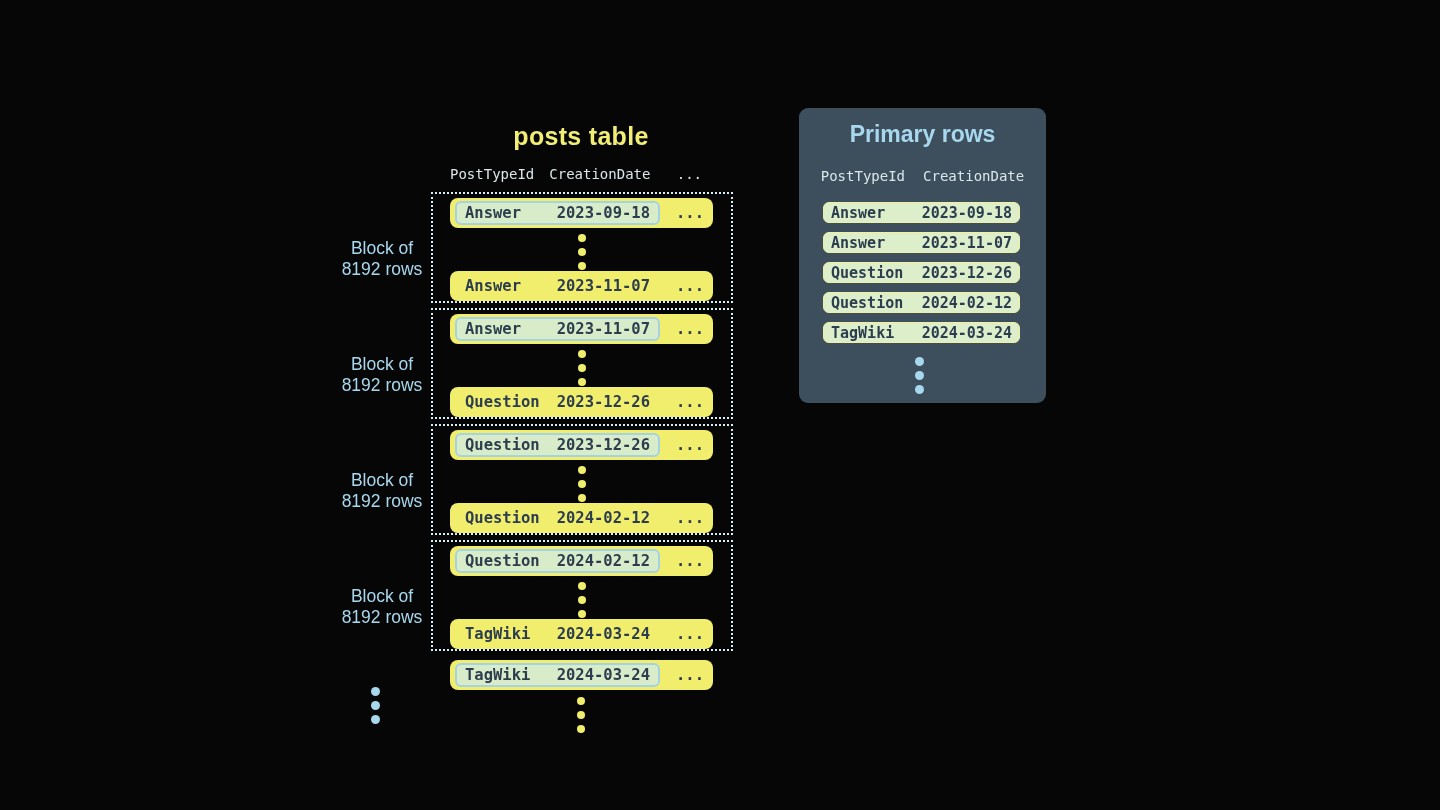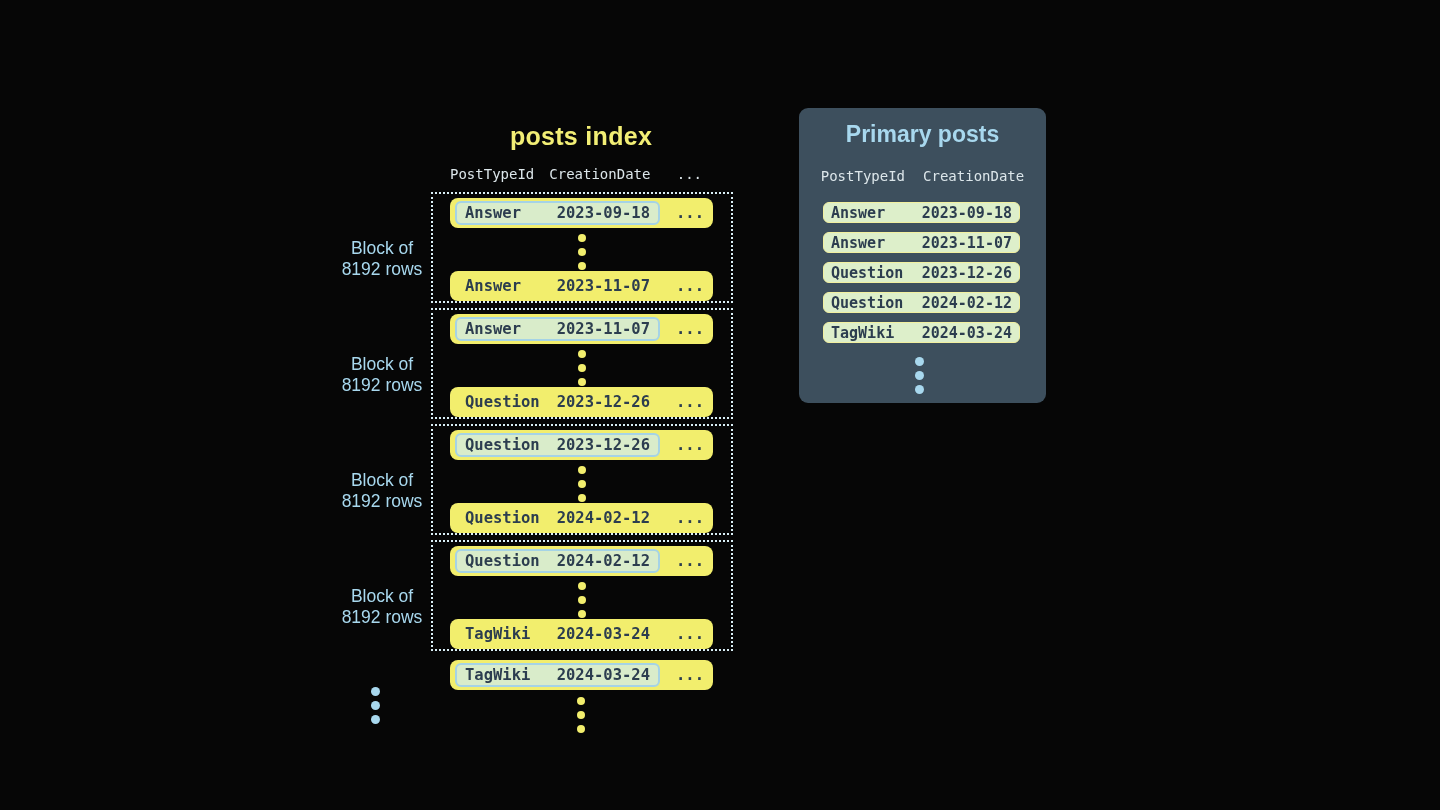--- a/index.html
+++ b/index.html
@@ -94,21 +94,21 @@
     padding: 0 7px;
   }
   .idx-row .rowtext { font-size: 15px; }
   .idx-dots { left: 116px; top: 246px; }
 </style>
 </head>
 <body>
 
 <div class="canvas">
 
-  <div class="pt-title">posts index</div>
+  <div class="pt-title">posts table</div>
 
   <div class="col-headers pt-headers">
     <span class="h1">PostTypeId</span>
     <span class="h2">CreationDate</span>
     <span class="h3">...</span>
   </div>
 
   <div class="block b0">
     <div class="row r1">
       <div class="pill">
@@ -227,21 +227,21 @@
     <div class="dot ydot"></div>
   </div>
 
   <div class="vdots bottom-bdots">
     <div class="dot bdot"></div>
     <div class="dot bdot"></div>
     <div class="dot bdot"></div>
   </div>
 
   <div class="panel">
-    <div class="panel-title">Primary posts</div>
+    <div class="panel-title">Primary rows</div>
 
     <div class="col-headers idx-headers">
       <span>PostTypeId</span>
       <span>CreationDate</span>
     </div>
 
     <div class="idx-rows">
       <div class="idx-row">
         <span class="rowtext">Answer</span>
         <span class="rowtext">2023-09-18</span>

